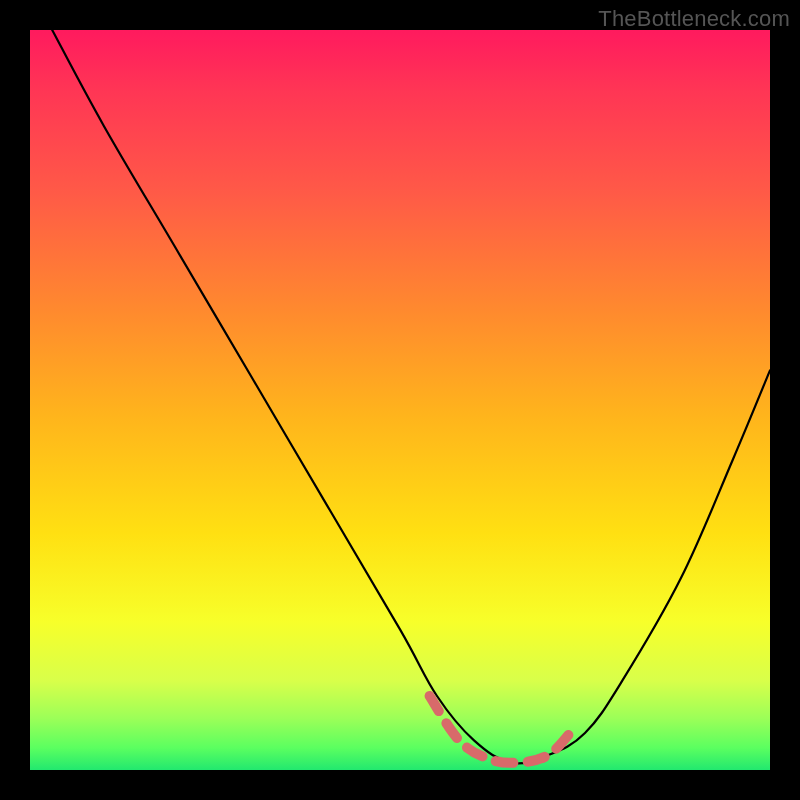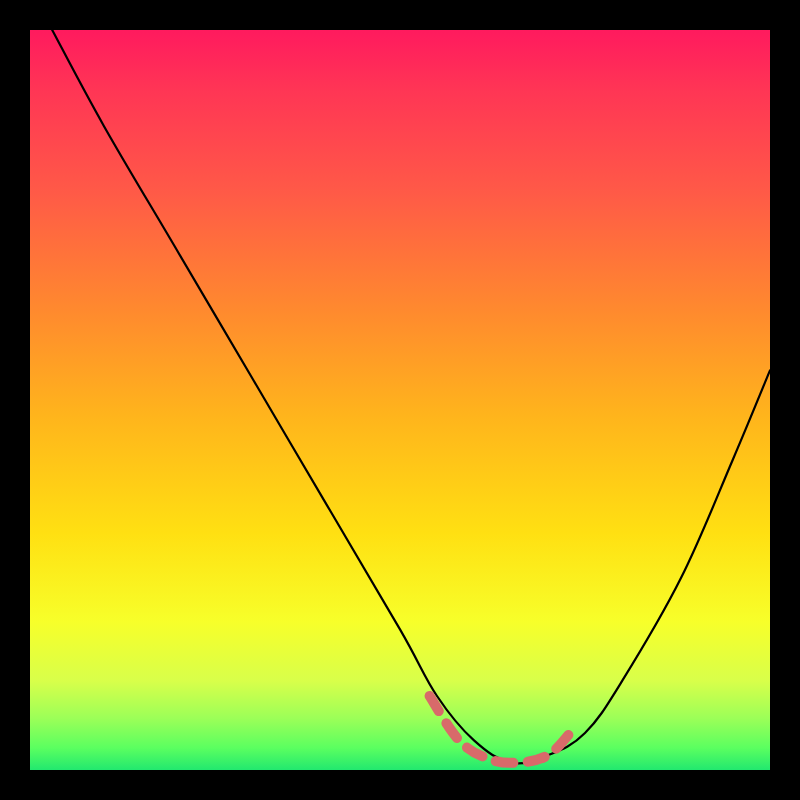--- a/index.html
+++ b/index.html
@@ -70,20 +70,21 @@
     stroke-width: 10;
     stroke-linecap: round;
     stroke-linejoin: round;
     stroke-dasharray: 18 14;
   }
 </style>
 </head>
 <body>
 
 <div class="frame">
+  <div class="watermark">TheBottleneck.com</div>
 
   <div class="plot">
     <svg viewBox="0 0 740 740" preserveAspectRatio="none">
       <path class="curve" d="M 22.2 0.0 C 31.5 17.3, 51.4 56.2, 74.0 96.2 C 96.6 136.2, 121.4 176.7, 148.0 222.0 C 174.6 267.3, 195.4 302.5, 222.0 347.8 C 248.6 393.1, 269.4 428.3, 296.0 473.6 C 322.6 518.9, 350.0 564.8, 370.0 599.4 C 390.0 634.0, 393.7 646.0, 407.0 666.0 C 420.3 686.0, 430.7 698.4, 444.0 710.4 C 457.3 722.4, 467.7 729.9, 481.0 732.6 C 494.3 735.3, 504.7 730.5, 518.0 725.2 C 531.3 719.9, 541.7 716.3, 555.0 703.0 C 568.3 689.7, 574.7 679.2, 592.0 651.2 C 609.3 623.2, 631.2 587.6, 651.2 547.6 C 671.2 507.6, 687.0 466.5, 703.0 429.2 C 719.0 391.9, 733.3 356.4, 740.0 340.4"></path>
       <path class="valley" d="M 399.6 666.0 C 404.9 674.0, 418.5 699.1, 429.2 710.4 C 439.9 721.7, 448.1 724.9, 458.8 728.9 C 469.5 732.9, 477.7 733.3, 488.4 732.6 C 499.1 731.9, 508.7 730.5, 518.0 725.2 C 527.3 719.9, 536.2 707.0, 540.2 703.0"></path>
     </svg>
   </div>
 </div>
 
 </body></html>

